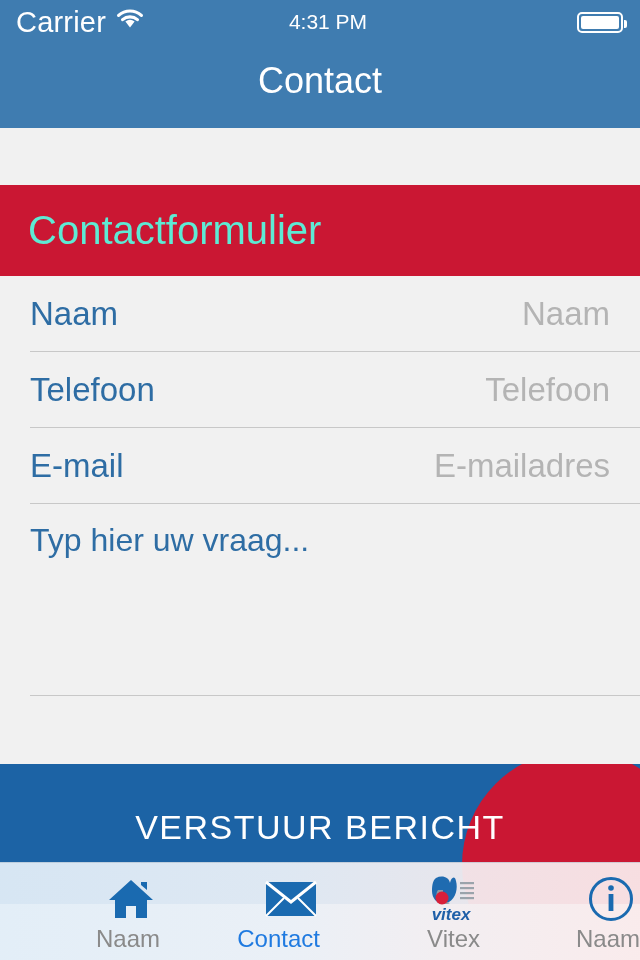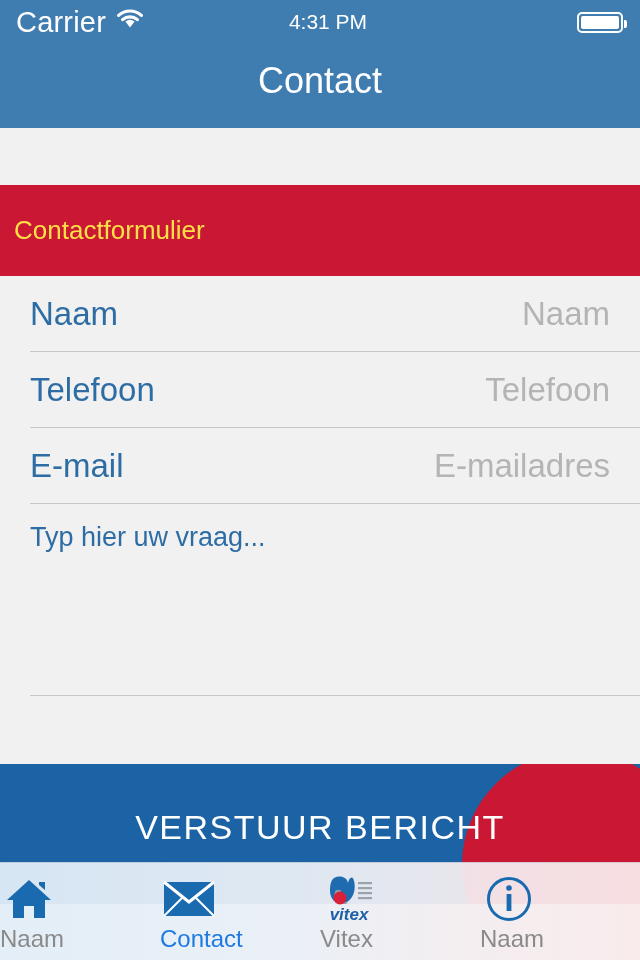--- a/index.html
+++ b/index.html
@@ -114,23 +114,23 @@
   }
 
   .section-header {
     position: relative;
     height: 91px;
     background: #ca1733;
     display: flex;
     align-items: center;
   }
   .section-header-title {
-    padding-left: 14px;
-    color: #fde047;
-    font-size: 26px;
+    padding-left: 28px;
+    color: #5eead4;
+    font-size: 40px;
     font-weight: normal;
   }
 
   .form-row {
     position: relative;
     height: 76px;
     display: flex;
     align-items: center;
     justify-content: space-between;
     padding: 0 30px;
@@ -160,21 +160,21 @@
   }
   .textarea-row::after {
     content: "";
     position: absolute;
     left: 30px; right: 0; bottom: 0;
     height: 1px;
     background: #c8c8c8;
   }
   .textarea-placeholder {
     color: #2e6da4;
-    font-size: 27px;
+    font-size: 32px;
   }
 
   .after-gap {
     height: 68px;
     background: #f1f1f1;
   }
 
   
   .submit-wrap {
     position: relative;
@@ -220,21 +220,21 @@
       rgba(250,235,236,0.94) 100%);
     border-top: 1px solid rgba(140,160,180,0.35);
     box-sizing: border-box;
     display: flex;
     z-index: 8;
   }
   .tab {
     flex: 1;
     display: flex;
     flex-direction: column;
-    align-items: flex-start;
+    align-items: flex-end;
     justify-content: flex-start;
     padding-top: 10px;
     gap: 2px;
   }
   .tab-icon {
     height: 52px;
     width: 58px;
     display: flex;
     align-items: center;
     justify-content: center;

